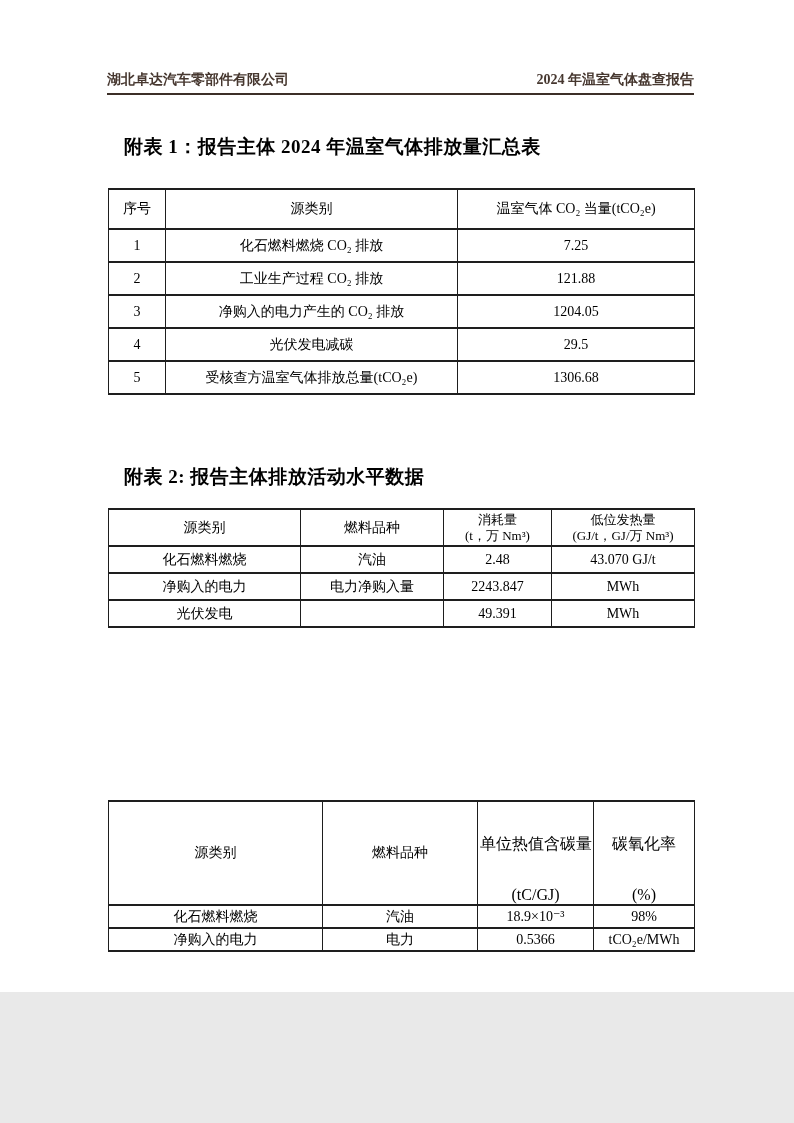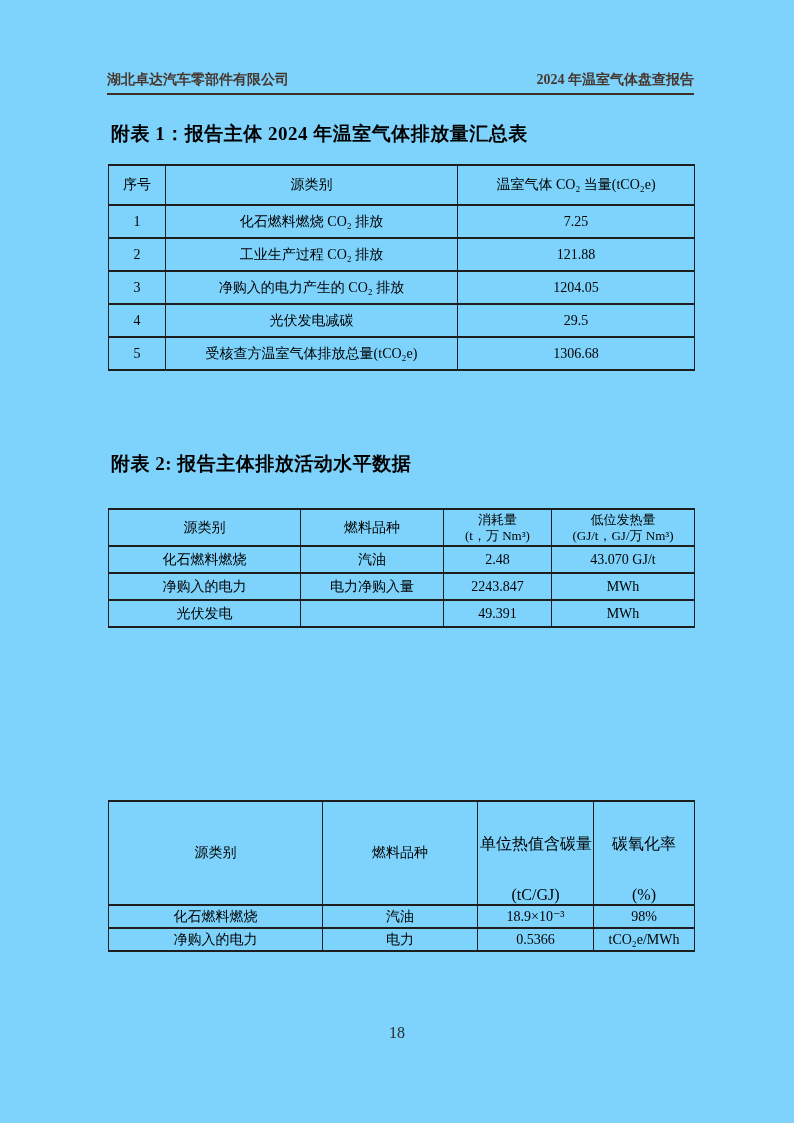--- a/index.html
+++ b/index.html
@@ -1,38 +1,38 @@
 <!DOCTYPE html>
 <html><head>
 <meta charset="utf-8">
 <style>
   html,body { margin:0; padding:0; background:#e9e9e9; }
   .page {
     position:relative;
-    width:794px; height:1123px;
+    width:794px; height:992px;
     margin:0 auto;
-    background:#7dd3fc;
+    background:#ffffff;
     font-family:"Liberation Serif","DejaVu Serif",serif;
     color:#000;
     overflow:hidden;
   }
 
   
   .doc-header {
     position:absolute; left:107px; top:70px; width:587px;
     display:flex; justify-content:space-between; align-items:flex-end;
     font-size:14px; font-weight:bold; line-height:20px;
     color:#46372f;
     border-bottom:2px solid #3c2f28;
     padding-bottom:3px;
   }
 
   
   .sec-title {
-    position:absolute; left:107px; margin:4px;
+    position:absolute; left:107px; margin:17px;
     font-size:19px; font-weight:bold; letter-spacing:0.5px;
     color:#000;
   }
   #title1 { top:117px; }
   #title2 { top:447px; }
   #title3 { top:747px; }
 
   
   .tbl {
     position:absolute; left:108px;
@@ -40,21 +40,21 @@
     width:586px;
     font-family:"Liberation Serif","DejaVu Serif",serif;
   }
   .tbl th, .tbl td {
     border:1px solid #1e1e1e;
     border-top-width:2px; border-bottom-width:2px;
     text-align:center; vertical-align:middle;
     font-weight:normal; font-size:14px; padding:0 2px;
     overflow:hidden; white-space:nowrap;
   }
-  #table1 { top:164px;border-radius:19px; }
+  #table1 { top:188px;border-radius:19px; }
   #table1 thead tr { height:40px; }
   #table1 tbody tr { height:33px; }
 
   #table2 { top:508px; }
   #table2 thead tr { height:37px; }
   #table2 tbody tr { height:27px; }
   #table2 thead .l1, #table2 thead .l2 { font-size:13px; line-height:16px; }
 
   #table3 { top:800px; }
   #table3 thead tr { height:44px; }

